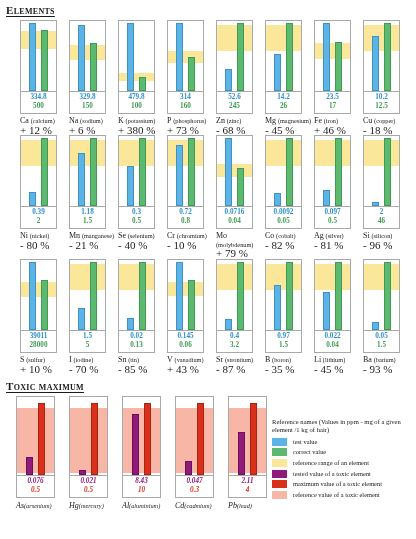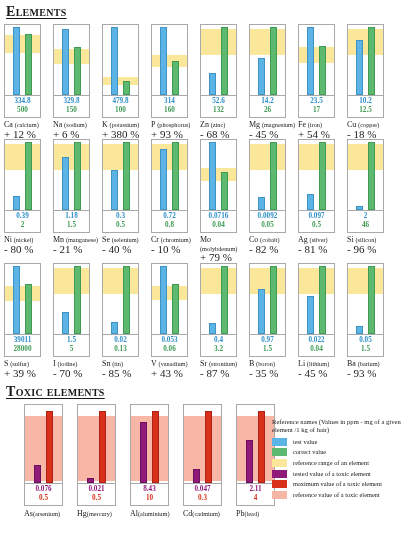--- a/index.html
+++ b/index.html
@@ -3,28 +3,28 @@
 <meta charset="utf-8">
 <style>
   html,body{margin:0;padding:0;}
   body{
     width:416px;height:539px;background:#ffffff;
     font-family:"Liberation Serif", serif;
     color:#1a1a1a;overflow:hidden;position:relative;
   }
   .section-title{
     font-family:"Liberation Serif", serif;
-    font-size:14px;font-variant:small-caps;font-weight:700;
+    font-size:11px;font-variant:small-caps;font-weight:700;
     letter-spacing:.3px;text-decoration:underline;
     text-underline-offset:2px;
     margin:0 0 4px 6px;
   }
   #elements-title{padding-top:4px;}
 
-  .grid{display:flex;flex-wrap:wrap;margin-left:4px;}
+  .grid{display:flex;flex-wrap:wrap;margin-left:20px;}
   .cell{width:49px;margin-bottom:1px;}
 
   .card{
     width:37px;height:72px;border:1px solid #a9a9a9;background:#fff;
     box-sizing:border-box;position:relative;overflow:hidden;
   }
   .band{position:absolute;left:0;right:0;background:#fbe79a;}
   .band.toxic{background:#f8b6a6;}
   .bars{position:absolute;left:0;right:0;bottom:0;top:0;
         display:flex;justify-content:center;align-items:flex-end;gap:5px;}
@@ -45,21 +45,21 @@
   .v-toxtest{color:#8f1a7a;}
   .v-toxmax{color:#d8301b;}
 
   .label{margin-top:3px;font-size:7px;line-height:8.6px;width:47px;}
   .label .sym{font-size:8px;}
   .label .nm{font-size:6.3px;}
   .label .pct{display:block;font-size:11px;}
 
   #toxic-section{margin-top:6px;}
   #toxic-title{margin-bottom:4px;}
-  .toxrow{display:flex;margin-left:24px;}
+  .toxrow{display:flex;margin-left:16px;font-style:italic;}
   .toxcell{width:53px;}
   .toxcell .card{height:80px;width:39px;}
   .toxcell .valbox{width:39px;}
   .toxcell .label{width:52px;margin-top:4px;font-size:7px;}
 
   .legend{position:absolute;left:272px;top:418px;width:142px;}
   .legend-head{font-size:6.6px;line-height:8.4px;margin-bottom:3px;}
   .legend-row{display:flex;align-items:center;margin-bottom:2.6px;}
   .swatch{width:15px;height:8px;margin-right:6px;flex:none;}
   .legend-row span{font-size:6.4px;line-height:8px;}
@@ -117,33 +117,33 @@
           <div class="band" style="top: 30px; height: 12px;"></div>
           <div class="bars">
             <div class="bar test" style="height: 68px;"></div>
             <div class="bar correct" style="height: 34px;"></div>
           </div>
         </div>
         <div class="valbox">
           <div class="v-test">314</div>
           <div class="v-correct">160</div>
         </div>
-        <div class="label"><span class="sym">P</span> <span class="nm">(phosphorus)</span><span class="pct">+ 93 %</span></div>
+        <div class="label"><span class="sym">P</span> <span class="nm">(phosphorus)</span><span class="pct">+ 73 %</span></div>
       </div>
       <div class="cell">
         <div class="card">
           <div class="band" style="top: 4px; height: 26px;"></div>
           <div class="bars">
             <div class="bar test" style="height: 22px;"></div>
             <div class="bar correct" style="height: 68px;"></div>
           </div>
         </div>
         <div class="valbox">
           <div class="v-test">52.6</div>
-          <div class="v-correct">132</div>
+          <div class="v-correct">245</div>
         </div>
         <div class="label"><span class="sym">Zn</span> <span class="nm">(zinc)</span><span class="pct">- 68 %</span></div>
       </div>
       <div class="cell">
         <div class="card">
           <div class="band" style="top: 4px; height: 26px;"></div>
           <div class="bars">
             <div class="bar test" style="height: 37px;"></div>
             <div class="bar correct" style="height: 68px;"></div>
           </div>
@@ -159,21 +159,21 @@
           <div class="band" style="top: 22px; height: 16px;"></div>
           <div class="bars">
             <div class="bar test" style="height: 68px;"></div>
             <div class="bar correct" style="height: 49px;"></div>
           </div>
         </div>
         <div class="valbox">
           <div class="v-test">23.5</div>
           <div class="v-correct">17</div>
         </div>
-        <div class="label"><span class="sym">Fe</span> <span class="nm">(iron)</span><span class="pct">+ 54 %</span></div>
+        <div class="label"><span class="sym">Fe</span> <span class="nm">(iron)</span><span class="pct">+ 46 %</span></div>
       </div>
       <div class="cell">
         <div class="card">
           <div class="band" style="top: 4px; height: 26px;"></div>
           <div class="bars">
             <div class="bar test" style="height: 55px;"></div>
             <div class="bar correct" style="height: 68px;"></div>
           </div>
         </div>
         <div class="valbox">
@@ -299,21 +299,21 @@
           <div class="band" style="top: 22px; height: 15px;"></div>
           <div class="bars">
             <div class="bar test" style="height: 68px;"></div>
             <div class="bar correct" style="height: 50px;"></div>
           </div>
         </div>
         <div class="valbox">
           <div class="v-test">39011</div>
           <div class="v-correct">28000</div>
         </div>
-        <div class="label"><span class="sym">S</span> <span class="nm">(sulfur)</span><span class="pct">+ 39 %</span></div>
+        <div class="label"><span class="sym">S</span> <span class="nm">(sulfur)</span><span class="pct">+ 10 %</span></div>
       </div>
       <div class="cell">
         <div class="card">
           <div class="band" style="top: 4px; height: 26px;"></div>
           <div class="bars">
             <div class="bar test" style="height: 22px;"></div>
             <div class="bar correct" style="height: 68px;"></div>
           </div>
         </div>
         <div class="valbox">
@@ -338,21 +338,21 @@
       </div>
       <div class="cell">
         <div class="card">
           <div class="band" style="top: 22px; height: 14px;"></div>
           <div class="bars">
             <div class="bar test" style="height: 68px;"></div>
             <div class="bar correct" style="height: 50px;"></div>
           </div>
         </div>
         <div class="valbox">
-          <div class="v-test">0.053</div>
+          <div class="v-test">0.145</div>
           <div class="v-correct">0.06</div>
         </div>
         <div class="label"><span class="sym">V</span> <span class="nm">(vanadium)</span><span class="pct">+ 43 %</span></div>
       </div>
       <div class="cell">
         <div class="card">
           <div class="band" style="top: 4px; height: 26px;"></div>
           <div class="bars">
             <div class="bar test" style="height: 11px;"></div>
             <div class="bar correct" style="height: 68px;"></div>
@@ -403,21 +403,21 @@
         <div class="valbox">
           <div class="v-test">0.05</div>
           <div class="v-correct">1.5</div>
         </div>
         <div class="label"><span class="sym">Ba</span> <span class="nm">(barium)</span><span class="pct">- 93 %</span></div>
       </div>
     </div>
 </div>
 
 <div id="toxic-section">
-  <div class="section-title" id="toxic-title">Toxic elements</div>
+  <div class="section-title" id="toxic-title">Toxic maximum</div>
   <div class="toxrow" id="toxic-grid">
       <div class="toxcell">
         <div class="card">
           <div class="band toxic" style="top: 11px; height: 65px;"></div>
           <div class="bars">
             <div class="bar toxtest" style="height: 18px;"></div>
             <div class="bar toxmax" style="height: 72px;"></div>
           </div>
         </div>
         <div class="valbox">

